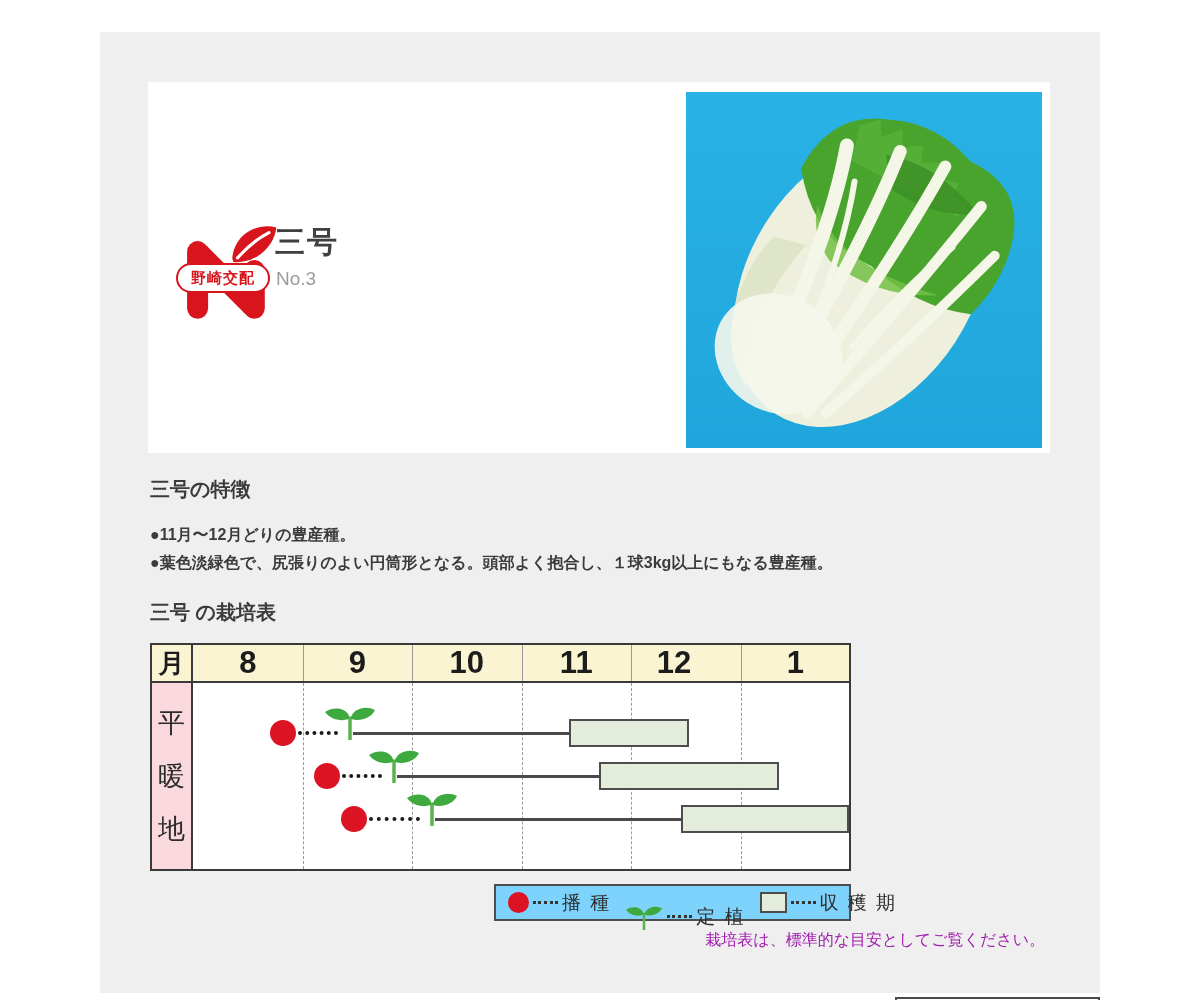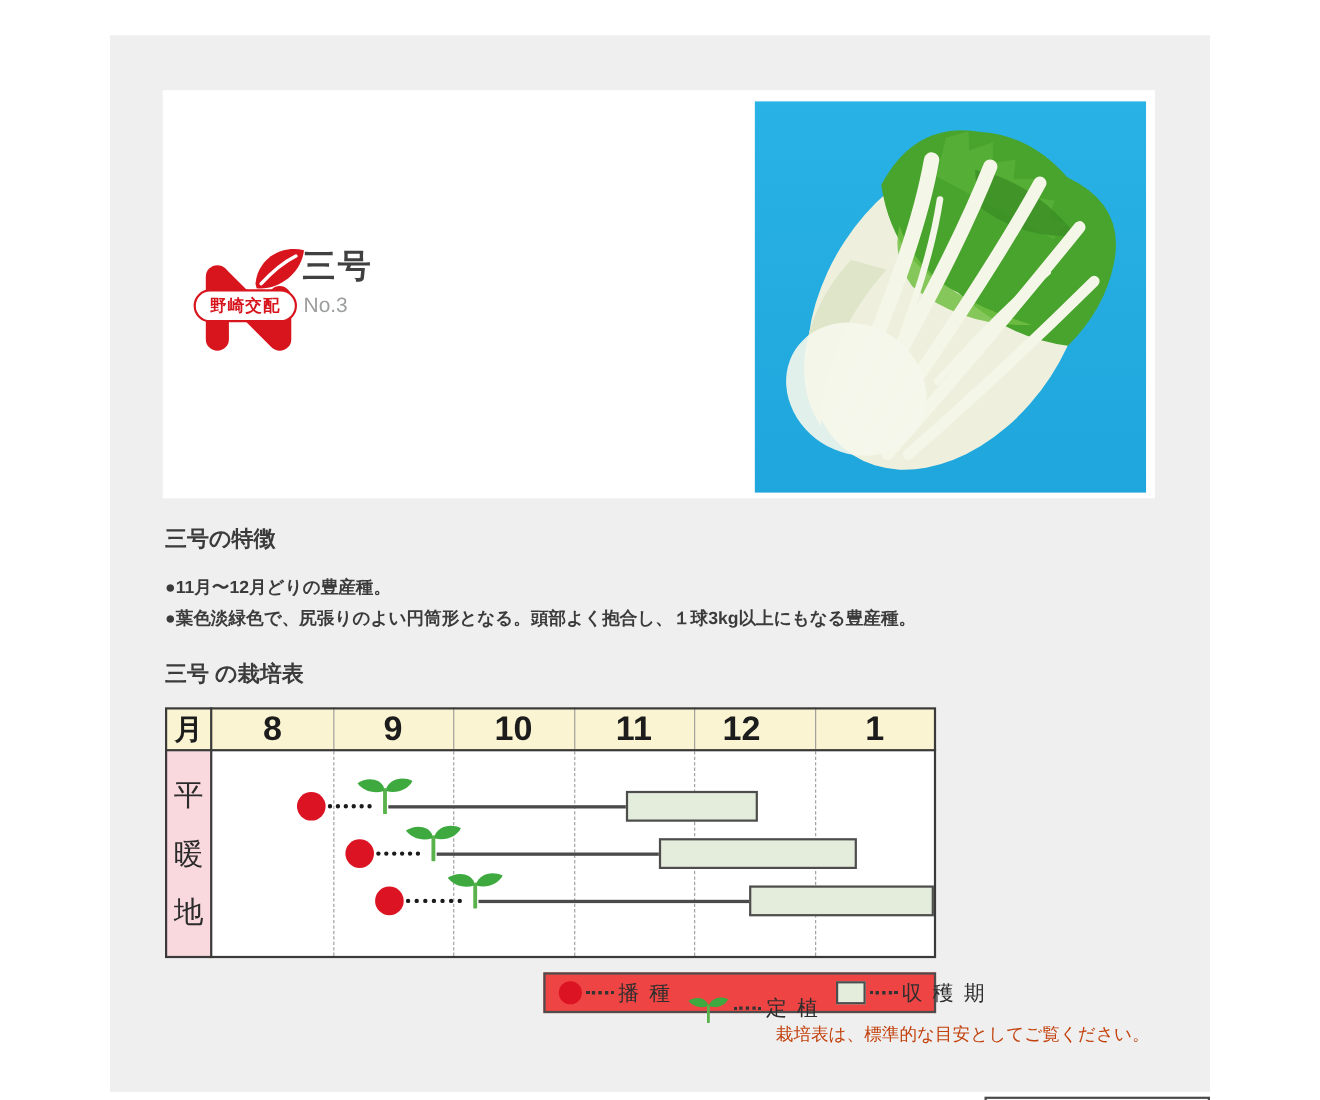--- a/index.html
+++ b/index.html
@@ -41,29 +41,29 @@
   .body-grid{position:absolute;top:683px;width:0;height:186px;border-left:1px dashed #9a9a9a;z-index:1;}
   #region-label{left:150px;top:683px;width:43px;height:186px;z-index:2;
     display:flex;flex-direction:column;align-items:center;justify-content:center;gap:17px;
     font-size:27px;font-weight:500;color:#2b2b2b;}
   .sow-dot{position:absolute;width:26px;height:26px;border-radius:50%;background:#dc1322;z-index:3;}
   .dotline{position:absolute;height:0;border-top:4px dotted #1b1b1b;z-index:2;}
   .schedline{position:absolute;height:3px;background:#4a4a4a;z-index:2;}
   .harvest-bar{position:absolute;height:28px;background:#e4ecdb;border:2px solid #4d4d4d;z-index:3;}
   .sprout{position:absolute;z-index:3;}
   
-  #legend{position:absolute;left:494px;top:884px;width:357px;height:37px;background:#ef4444;
+  #legend{position:absolute;left:494px;top:884px;width:357px;height:37px;background:#7dd3fc;
     border:2px solid #4d4d4d;display:flex;align-items:center;padding:0 10px 0 12px;z-index:6;}
   .lg-item{display:flex;align-items:center;}
   .lg-dot{width:21px;height:21px;border-radius:50%;background:#dc1322;}
   .lg-box{width:27px;height:21px;background:#e4ecdb;border:2px solid #4d4d4d;}
   .lg-dots{width:25px;height:0;border-top:3px dotted #333;margin:0 4px;}
   .lg-label{font-size:19px;color:#2e2e2e;letter-spacing:2px;white-space:nowrap;}
   
-  #footnote{position:absolute;left:345px;top:930px;width:700px;text-align:right;font-size:16px;color:#c2410c;}
+  #footnote{position:absolute;left:345px;top:930px;width:700px;text-align:right;font-size:16px;color:#a21caf;}
   #cutoff-box{position:absolute;left:895px;top:997px;width:205px;height:6px;background:#ffffff;border:2px solid #4a4a4a;z-index:7;}
   #gap-strip{position:absolute;left:100px;top:993px;width:1000px;height:7px;background:#ffffff;}
 </style>
 </head>
 <body>
 
 <div id="page">
   <div id="panel"></div>
   <div id="gap-strip"></div>
 

